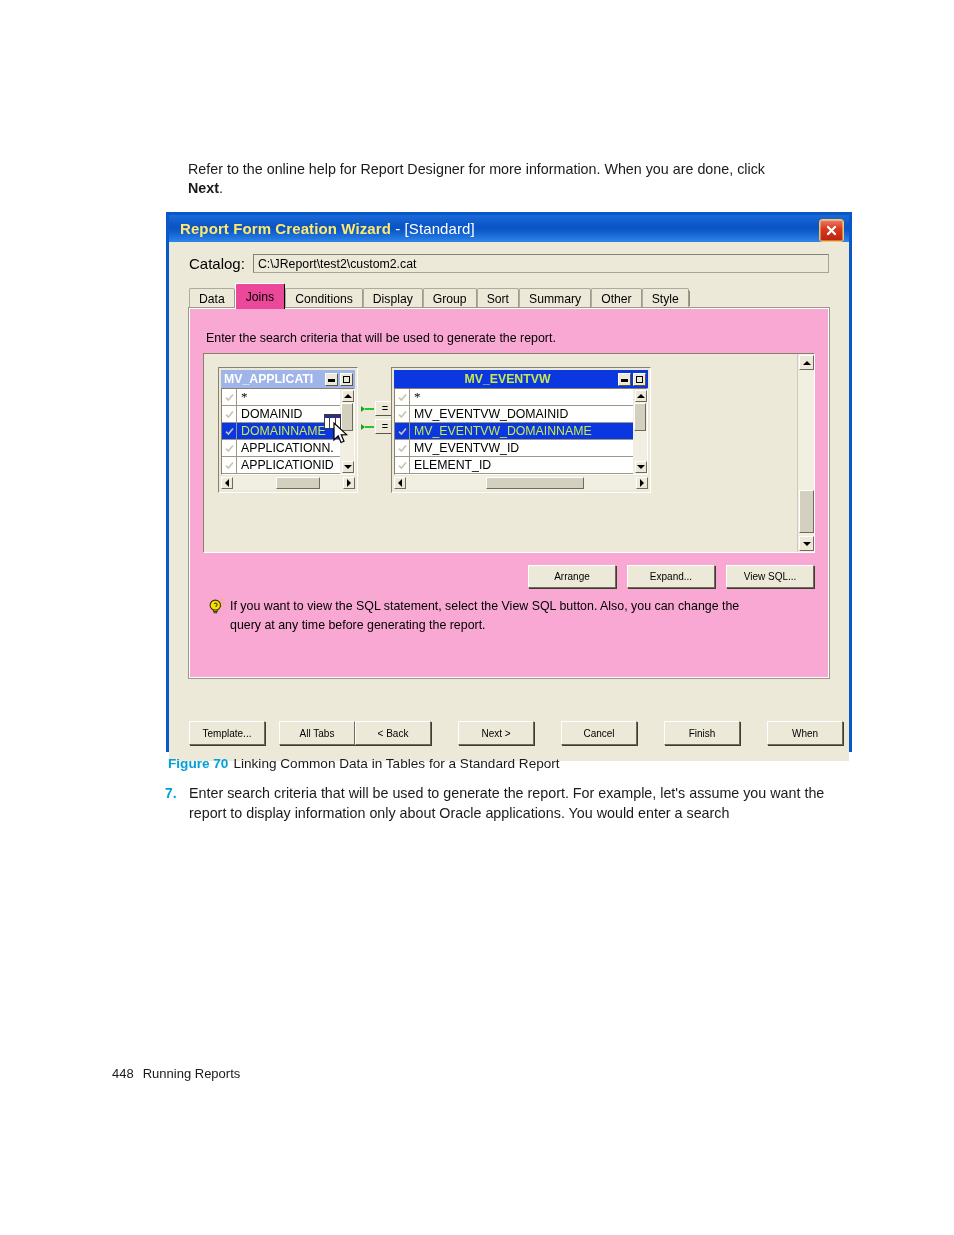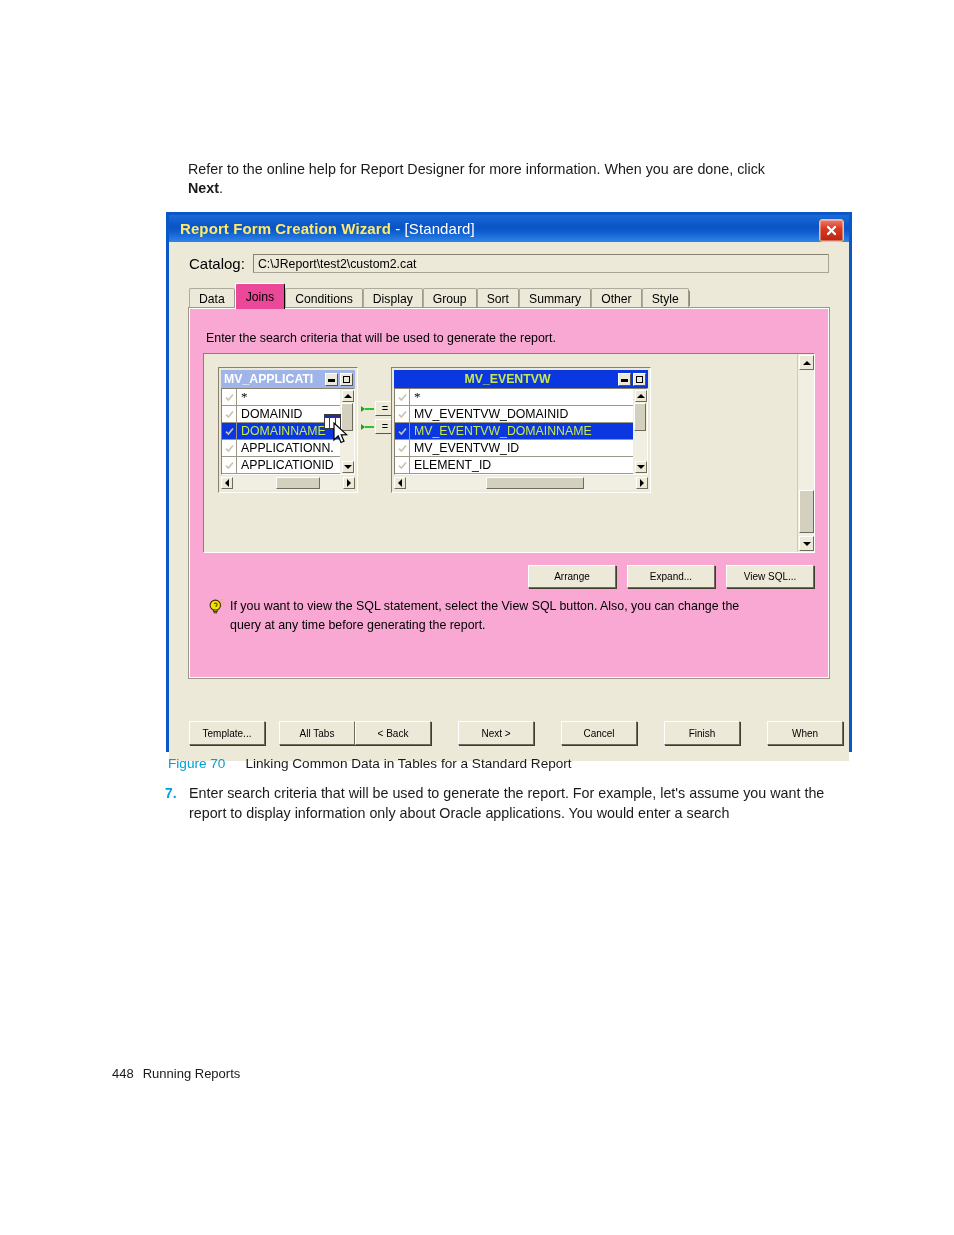--- a/index.html
+++ b/index.html
@@ -31,22 +31,22 @@
   .fig-caption {
     position: absolute;
     left: 168px;
     top: 755px;
     font-size: 13.6px;
     line-height: 18px;
     white-space: nowrap;
   }
   .fig-caption .fignum {
     color: #00a0d8;
-    font-weight: normal;
-    margin-right: 20px;
+    font-weight: bold;
+    margin-right: 5px;
   }
   .fig-caption .figtext { color: #1a1a1a; }
 
   .step {
     position: absolute;
     left: 165px;
     top: 784px;
     width: 670px;
     font-size: 14.3px;
     line-height: 19.5px;

